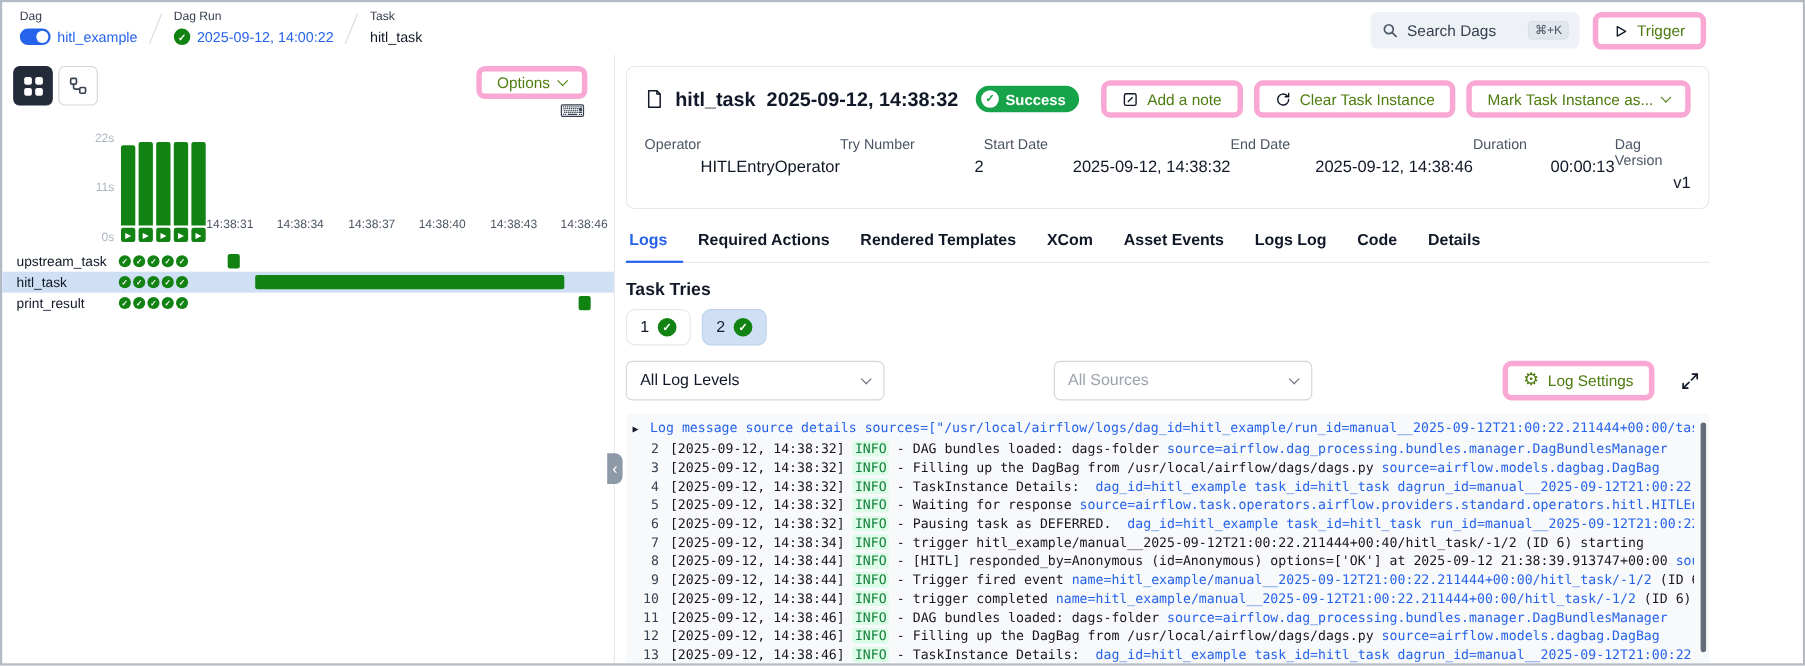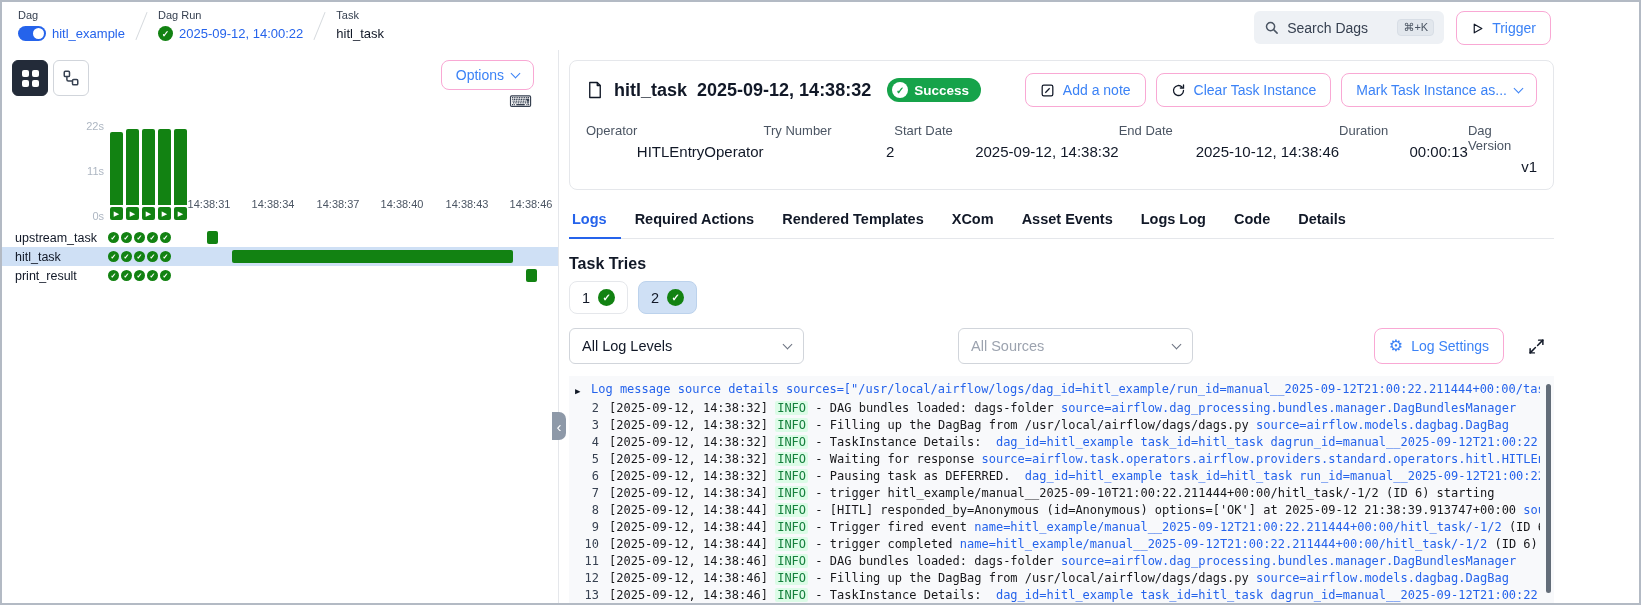--- a/index.html
+++ b/index.html
@@ -17,21 +17,21 @@
   .toggle { width: 28px; height: 15px; background: var(--accent-blue, #2563eb); border-radius: 999px; position: relative; display: inline-block; cursor: pointer; }
   .toggle .knob { position: absolute; right: 2px; top: 2px; width: 11px; height: 11px; border-radius: 50%; background: #fff; }
   .check-circle { display: inline-flex; align-items: center; justify-content: center; background: var(--bar-green, #128212); color: #fff; border-radius: 50%; font-weight: 700; flex-shrink: 0; }
   .check-circle.sm { width: 15px; height: 15px; font-size: 9px; }
   .check-circle.xs { width: 11px; height: 11px; font-size: 7px; cursor: pointer; }
   .check-circle.md { width: 17px; height: 17px; font-size: 10px; }
 
   .topbar-right { display: flex; gap: 12px; margin-top: 2px; }
   .searchbox { display: flex; align-items: center; gap: 8px; background: #eef1f5; border-radius: 6px; height: 33px; padding: 0 10px; width: 190px; font-size: 14px; color: #374151; cursor: pointer; }
   .kbd { margin-left: auto; background: #e2e7ed; border: 1px solid #d8dee6; border-radius: 4px; font-size: 11px; padding: 1px 5px; color: #4b5563; }
-  .btn { display: inline-flex; align-items: center; gap: 8px; background: #fff; border: 1px solid #f9a8d4; border-radius: 8px; height: 34px; padding: 0 14px; font-size: 14px; font-family: inherit; color: #3b82f6; cursor: pointer; white-space: nowrap; }
+  .btn { display: inline-flex; align-items: center; gap: 8px; background: #fff; border: 5px solid #f9a8d4; border-radius: 8px; height: 34px; padding: 0 14px; font-size: 14px; font-family: inherit; color: #4d7c0f; cursor: pointer; white-space: nowrap; }
   .chev { width: 7px; height: 7px; border-right: 1.7px solid currentColor; border-bottom: 1.7px solid currentColor; transform: rotate(45deg); display: inline-block; margin-top: -4px; }
 
   
   .main { position: absolute; top: 48px; left: 0; right: 0; bottom: 0; }
   .left-panel { position: absolute; left: 0; top: 0; width: 556px; height: 100%; }
   .right-panel { position: absolute; left: 556px; top: 0; right: 0; height: 100%; border-left: 1px solid #e5e7eb; padding: 10px 85px 0 10px; display: flex; flex-direction: column; }
   .handle { position: absolute; left: 550px; top: 362px; width: 14px; height: 28px; background: #8e99a8; color: #fff; border-radius: 0 7px 7px 0; display: flex; align-items: center; justify-content: center; font-size: 15px; z-index: 6; cursor: pointer; }
 
   
   .view-toggles { position: absolute; left: 10px; top: 10px; display: flex; gap: 5px; }
@@ -294,21 +294,21 @@
             <div class="meta-col" style="width: 134px;">
               <div class="meta-label">Try Number</div>
               <div class="meta-value">2</div>
             </div>
             <div class="meta-col" style="width: 230px;">
               <div class="meta-label">Start Date</div>
               <div class="meta-value">2025-09-12, 14:38:32</div>
             </div>
             <div class="meta-col" style="width: 226px;">
               <div class="meta-label">End Date</div>
-              <div class="meta-value">2025-10-12, 14:38:46</div>
+              <div class="meta-value">2025-09-12, 14:38:46</div>
             </div>
             <div class="meta-col" style="width: 132px;">
               <div class="meta-label">Duration</div>
               <div class="meta-value">00:00:13</div>
             </div>
             <div class="meta-col">
               <div class="meta-label">Dag Version</div>
               <div class="meta-value">v1</div>
             </div>
           </div>
@@ -365,21 +365,21 @@
         <div class="log-line">
           <span class="tri">▶</span>
           <span class="log-content"><span class="log-link">Log message source details sources=["/usr/local/airflow/logs/dag_id=hitl_example/run_id=manual__2025-09-12T21:00:22.211444+00:00/task_id=hit</span></span>
         </div>
         <div id="log-lines">
             <div class="log-line"><span class="log-num">2</span><span class="log-content"><span class="log-ts">[2025-09-12, 14:38:32] </span><span class="log-level">INFO</span><span class="log-text"> - DAG bundles loaded: dags-folder </span><span class="log-link">source=airflow.dag_processing.bundles.manager.DagBundlesManager</span></span></div>
             <div class="log-line"><span class="log-num">3</span><span class="log-content"><span class="log-ts">[2025-09-12, 14:38:32] </span><span class="log-level">INFO</span><span class="log-text"> - Filling up the DagBag from /usr/local/airflow/dags/dags.py </span><span class="log-link">source=airflow.models.dagbag.DagBag</span></span></div>
             <div class="log-line"><span class="log-num">4</span><span class="log-content"><span class="log-ts">[2025-09-12, 14:38:32] </span><span class="log-level">INFO</span><span class="log-text"> - TaskInstance Details:  </span><span class="log-link">dag_id=hitl_example task_id=hitl_task dagrun_id=manual__2025-09-12T21:00:22.211444</span></span></div>
             <div class="log-line"><span class="log-num">5</span><span class="log-content"><span class="log-ts">[2025-09-12, 14:38:32] </span><span class="log-level">INFO</span><span class="log-text"> - Waiting for response </span><span class="log-link">source=airflow.task.operators.airflow.providers.standard.operators.hitl.HITLEntryOpe</span></span></div>
             <div class="log-line"><span class="log-num">6</span><span class="log-content"><span class="log-ts">[2025-09-12, 14:38:32] </span><span class="log-level">INFO</span><span class="log-text"> - Pausing task as DEFERRED.  </span><span class="log-link">dag_id=hitl_example task_id=hitl_task run_id=manual__2025-09-12T21:00:22.21144</span></span></div>
-            <div class="log-line"><span class="log-num">7</span><span class="log-content"><span class="log-ts">[2025-09-12, 14:38:34] </span><span class="log-level">INFO</span><span class="log-text"> - trigger hitl_example/manual__2025-09-10T21:00:22.211444+00:00/hitl_task/-1/2 (ID 6) starting</span></span></div>
+            <div class="log-line"><span class="log-num">7</span><span class="log-content"><span class="log-ts">[2025-09-12, 14:38:34] </span><span class="log-level">INFO</span><span class="log-text"> - trigger hitl_example/manual__2025-09-12T21:00:22.211444+00:40/hitl_task/-1/2 (ID 6) starting</span></span></div>
             <div class="log-line"><span class="log-num">8</span><span class="log-content"><span class="log-ts">[2025-09-12, 14:38:44] </span><span class="log-level">INFO</span><span class="log-text"> - [HITL] responded_by=Anonymous (id=Anonymous) options=['OK'] at 2025-09-12 21:38:39.913747+00:00 </span><span class="log-link">source=ai</span></span></div>
             <div class="log-line"><span class="log-num">9</span><span class="log-content"><span class="log-ts">[2025-09-12, 14:38:44] </span><span class="log-level">INFO</span><span class="log-text"> - Trigger fired event </span><span class="log-link">name=hitl_example/manual__2025-09-12T21:00:22.211444+00:00/hitl_task/-1/2</span><span class="log-text"> (ID 6) </span></span></div>
             <div class="log-line"><span class="log-num">10</span><span class="log-content"><span class="log-ts">[2025-09-12, 14:38:44] </span><span class="log-level">INFO</span><span class="log-text"> - trigger completed </span><span class="log-link">name=hitl_example/manual__2025-09-12T21:00:22.211444+00:00/hitl_task/-1/2</span><span class="log-text"> (ID 6)</span></span></div>
             <div class="log-line"><span class="log-num">11</span><span class="log-content"><span class="log-ts">[2025-09-12, 14:38:46] </span><span class="log-level">INFO</span><span class="log-text"> - DAG bundles loaded: dags-folder </span><span class="log-link">source=airflow.dag_processing.bundles.manager.DagBundlesManager</span></span></div>
             <div class="log-line"><span class="log-num">12</span><span class="log-content"><span class="log-ts">[2025-09-12, 14:38:46] </span><span class="log-level">INFO</span><span class="log-text"> - Filling up the DagBag from /usr/local/airflow/dags/dags.py </span><span class="log-link">source=airflow.models.dagbag.DagBag</span></span></div>
             <div class="log-line"><span class="log-num">13</span><span class="log-content"><span class="log-ts">[2025-09-12, 14:38:46] </span><span class="log-level">INFO</span><span class="log-text"> - TaskInstance Details:  </span><span class="log-link">dag_id=hitl_example task_id=hitl_task dagrun_id=manual__2025-09-12T21:00:22.211444</span></span></div>
           </div>
         <div class="scroll-thumb"></div>
       </div>
 

